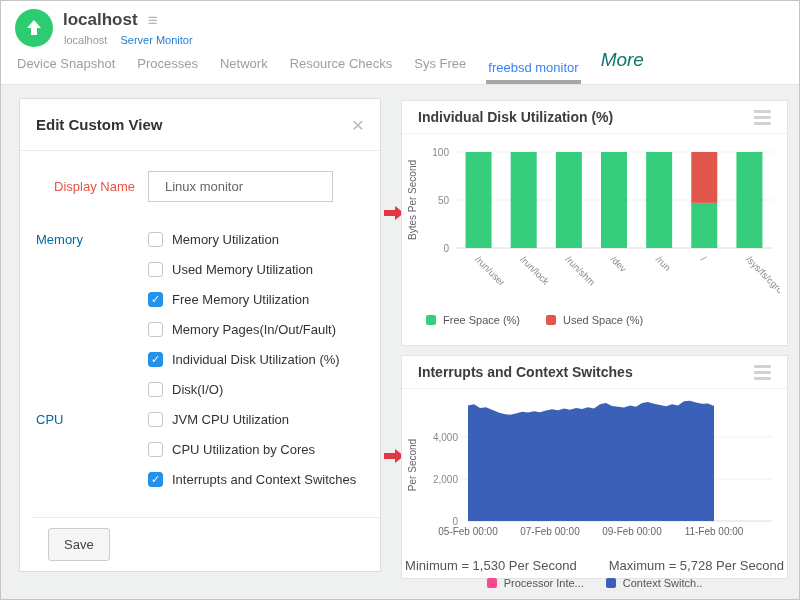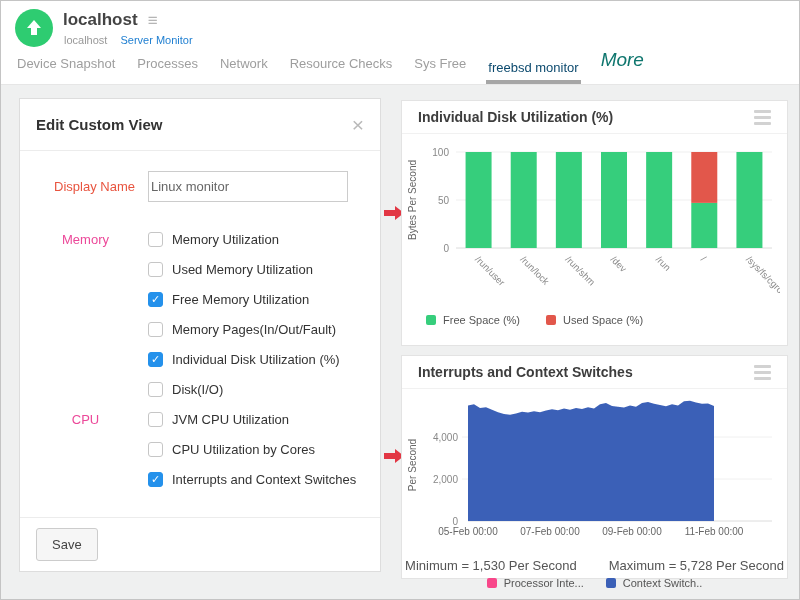--- a/index.html
+++ b/index.html
@@ -12,42 +12,42 @@
   .title-row { position:absolute; left:62px; top:9px; display:flex; align-items:center; gap:10px; }
   .page-title { font-size:17px; color:#444; font-weight:bold; }
   .title-menu-icon { color:#b5b5b5; font-size:17px; cursor:pointer; line-height:1; }
   .crumb-row { position:absolute; left:63px; top:33px; display:flex; gap:13px; font-size:11px; }
   .crumb-host { color:#999; }
   .crumb-link { color:#1f7fd1; cursor:pointer; }
 
   
   .tabbar { display:flex; align-items:flex-end; height:34px; padding-left:14px; gap:18px; background:#fff; border-bottom:1px solid #e6e6e6; }
   .tab { font-size:13px; color:#9e9e9e; padding:0 2px 9px 2px; border-bottom:4px solid transparent; cursor:pointer; white-space:nowrap; }
-  .tab.active { color:#0c4a6e; border-bottom-color:#a6a6a6; padding-bottom:5px; }
+  .tab.active { color:#3b82f6; border-bottom-color:#a6a6a6; padding-bottom:5px; }
   .tab.more { color:#0f766e; font-size:19px;font-style:italic; }
 
   
   .main { position:relative; height:515px; background:#eff0f0; }
 
   
   .panel { position:absolute; left:18px; top:13px; width:362px; height:474px; background:#fff; border:1px solid #ddd; }
   .panel-head { display:flex; align-items:center; justify-content:space-between; height:52px; padding:0 16px; border-bottom:1px solid #ececec; }
   .panel-title { font-size:15px; color:#333; font-weight:bold; }
   .close-x { font-size:21px; color:#b9b9b9; cursor:pointer; line-height:1; }
   .panel-body { padding:20px 16px 0 16px; }
   .name-row { display:flex; align-items:center; }
   .name-label { width:112px; text-align:right; padding-right:13px; font-size:13px; color:#e8543f; }
-  .name-input { width:200px; height:31px; border:1px solid #ccc; border-radius:0; padding:0 2px; font-size:13px; color:#666; font-family:"Liberation Sans",sans-serif; }
+  .name-input { width:185px; height:31px; border:1px solid #ccc; border-radius:0; padding:0 16px; font-size:13px; color:#666; font-family:"Liberation Sans",sans-serif; }
   .cb-list { margin-top:22px; }
   .cb-row { display:flex; align-items:center; height:30px; }
-  .cb-group { width:112px; text-align:center; padding-right:13px; font-size:13px; color:#ec4899; }
+  .cb-group { width:112px; text-align:left; padding-right:13px; font-size:13px; color:#0369a1; }
   .cb-box { width:15px; height:15px; border:1px solid #c6c6c6; border-radius:3px; background:#fff; margin-right:9px; flex:none; cursor:pointer; display:flex; align-items:center; justify-content:center; font-size:11px; color:#fff; }
   .cb-box.checked { background:#2491eb; border-color:#2491eb; }
   .cb-label { font-size:13px; color:#333; }
-  .panel-foot { position:absolute; left:0; right:0; bottom:0; height:54px; border-top:1px solid #ececec; display:flex; align-items:center; padding:0 16px; }
+  .panel-foot { position:absolute; left:12px; right:0; bottom:0; height:54px; border-top:1px solid #ececec; display:flex; align-items:center; padding:0 16px; }
   .save-btn { border:1px solid #ccc; background:#f6f6f6; border-radius:3px; padding:8px 15px; font-size:13px; color:#444; cursor:pointer; font-family:"Liberation Sans",sans-serif; }
 
   
   .arrow { position:absolute; width:20px; height:14px; }
   .arrow::before { content:""; position:absolute; left:0; top:4px; width:11px; height:6px; background:#e23744; }
   .arrow::after { content:""; position:absolute; left:11px; top:0; width:0; height:0; border-top:7px solid transparent; border-bottom:7px solid transparent; border-left:9px solid #e23744; }
 
   
   .card { position:absolute; left:400px; width:387px; background:#fff; border:1px solid #e3e3e3; }
   .card-head { display:flex; align-items:center; justify-content:space-between; height:33px; padding:0 16px; border-bottom:1px solid #f1f1f1; }

